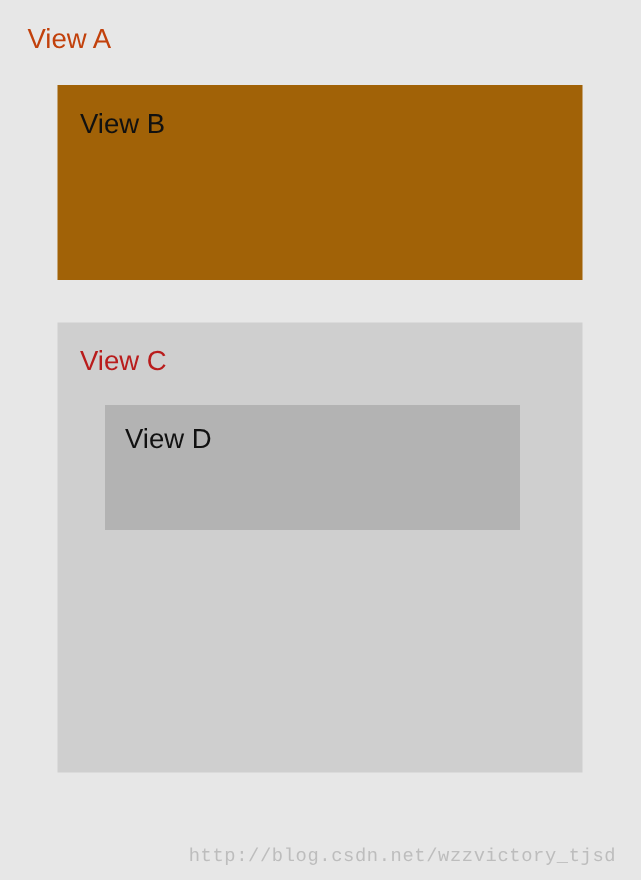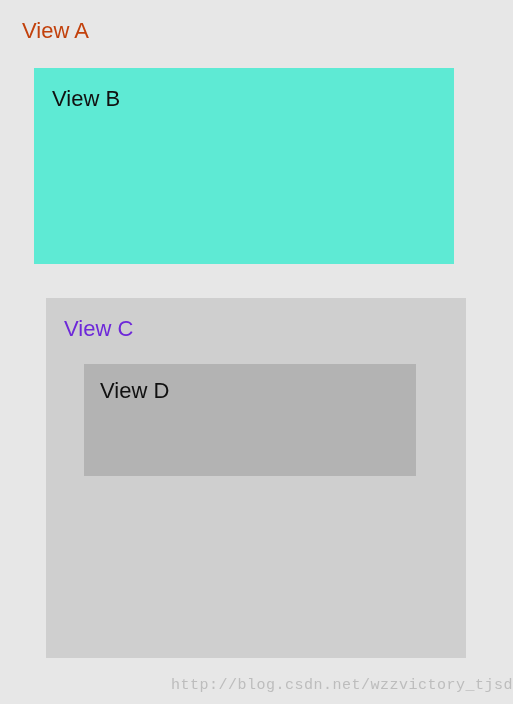--- a/index.html
+++ b/index.html
@@ -20,62 +20,62 @@
       height: 100%;
       padding: 18px 22px 22px 22px;
     }
     .view-a-label {
       font-size: 22px;
       color: #c2410c;
       margin-bottom: 24px;
       margin-left: 0px;
     }
     .view-b {
-      background: #5eead4;
+      background: #a16207;
       width: 420px;
-      height: 196px;
-      margin-left: 12px;
+      height: 156px;
+      margin-left: 24px;
       padding: 18px 18px;
       margin-bottom: 34px;
     }
     .view-b-label {
       font-size: 22px;
       color: #111;
     }
     .view-c {
       background: #cfcfcf;
       width: 420px;
       height: 360px;
       margin-left: 24px;
       padding: 18px 18px 26px 18px;
     }
     .view-c-label {
       font-size: 22px;
-      color: #6d28d9;
+      color: #b91c1c;
       display: block;
       margin-bottom: 22px;
     }
     .view-d, .view-e {
       background: #b3b3b3;
       width: 332px;
-      height: 112px;
+      height: 100px;
       margin-left: 20px;
       padding: 14px 16px;
     }
     .view-d {
       margin-bottom: 28px;
     }
     .view-d-label, .view-e-label {
       font-size: 22px;
       color: #111;
     }
     .watermark {
       position: absolute;
       bottom: 10px;
-      right: 0;
+      right: 20px;
       font-size: 15px;
       color: #bdbdbd;
       font-family: "Courier New", monospace;
       letter-spacing: 0.5px;
     }
   </style>
 </head>
 <body>
 
 <div class="view-a">

